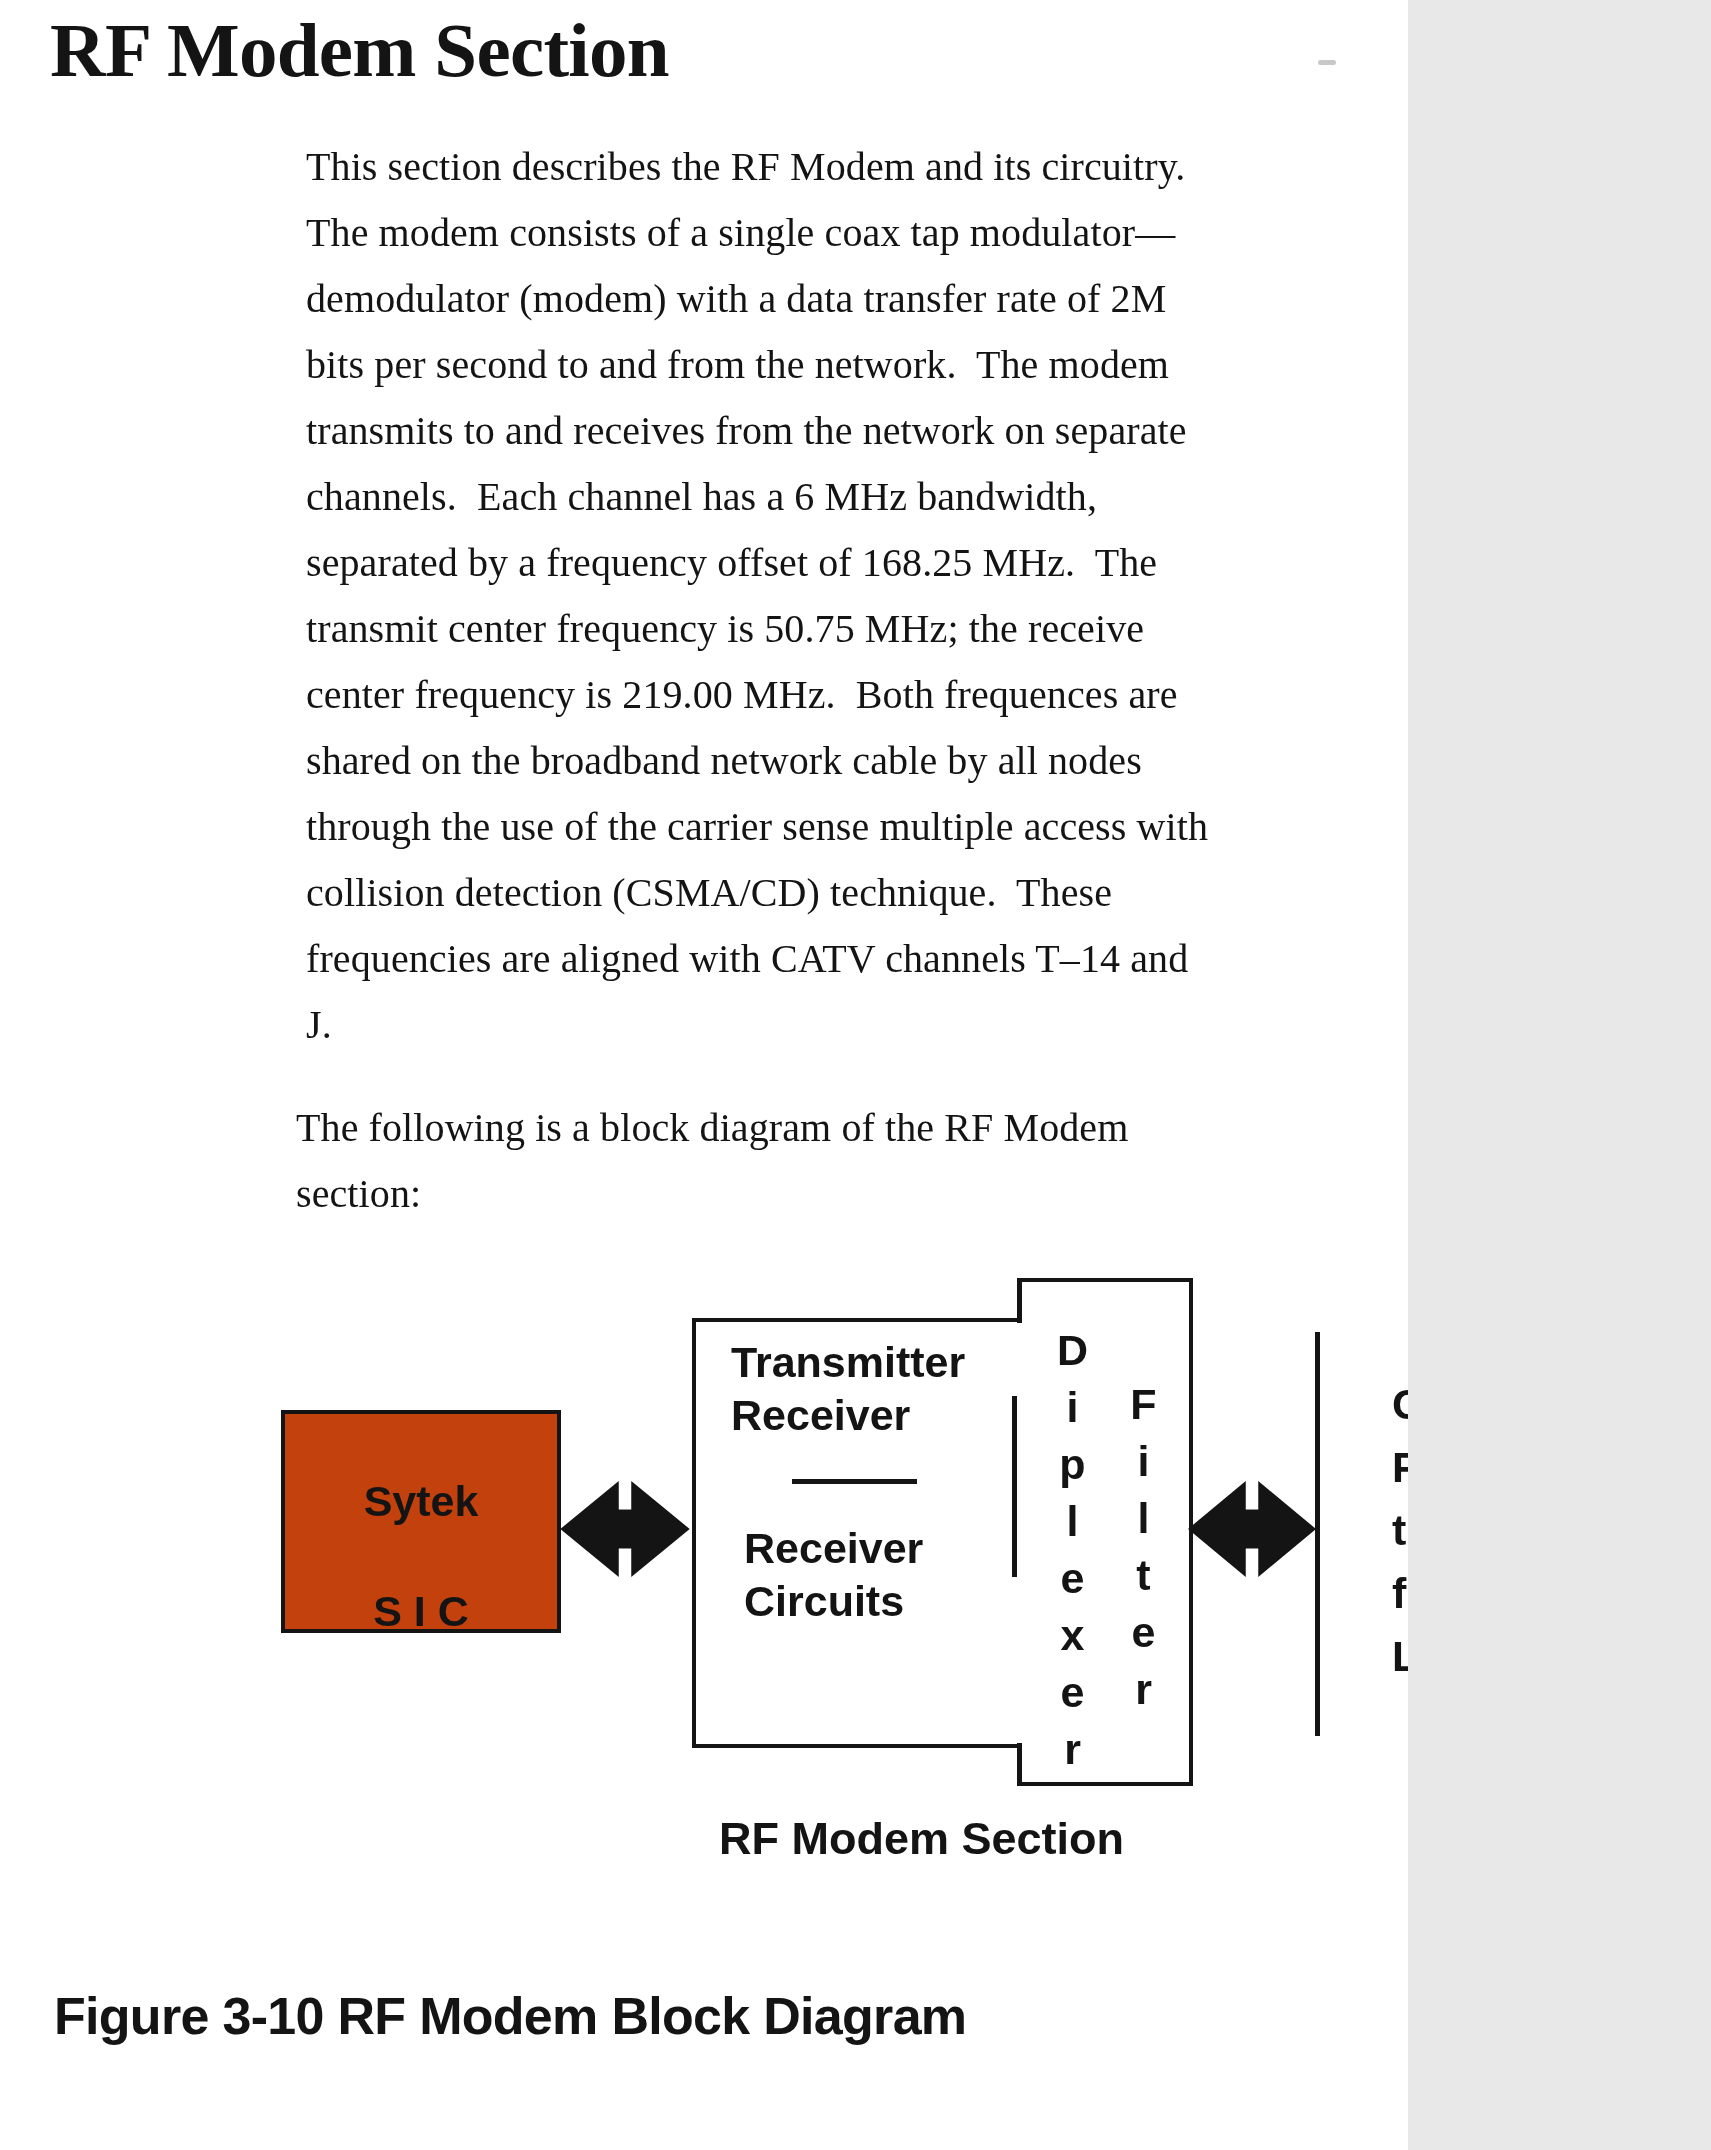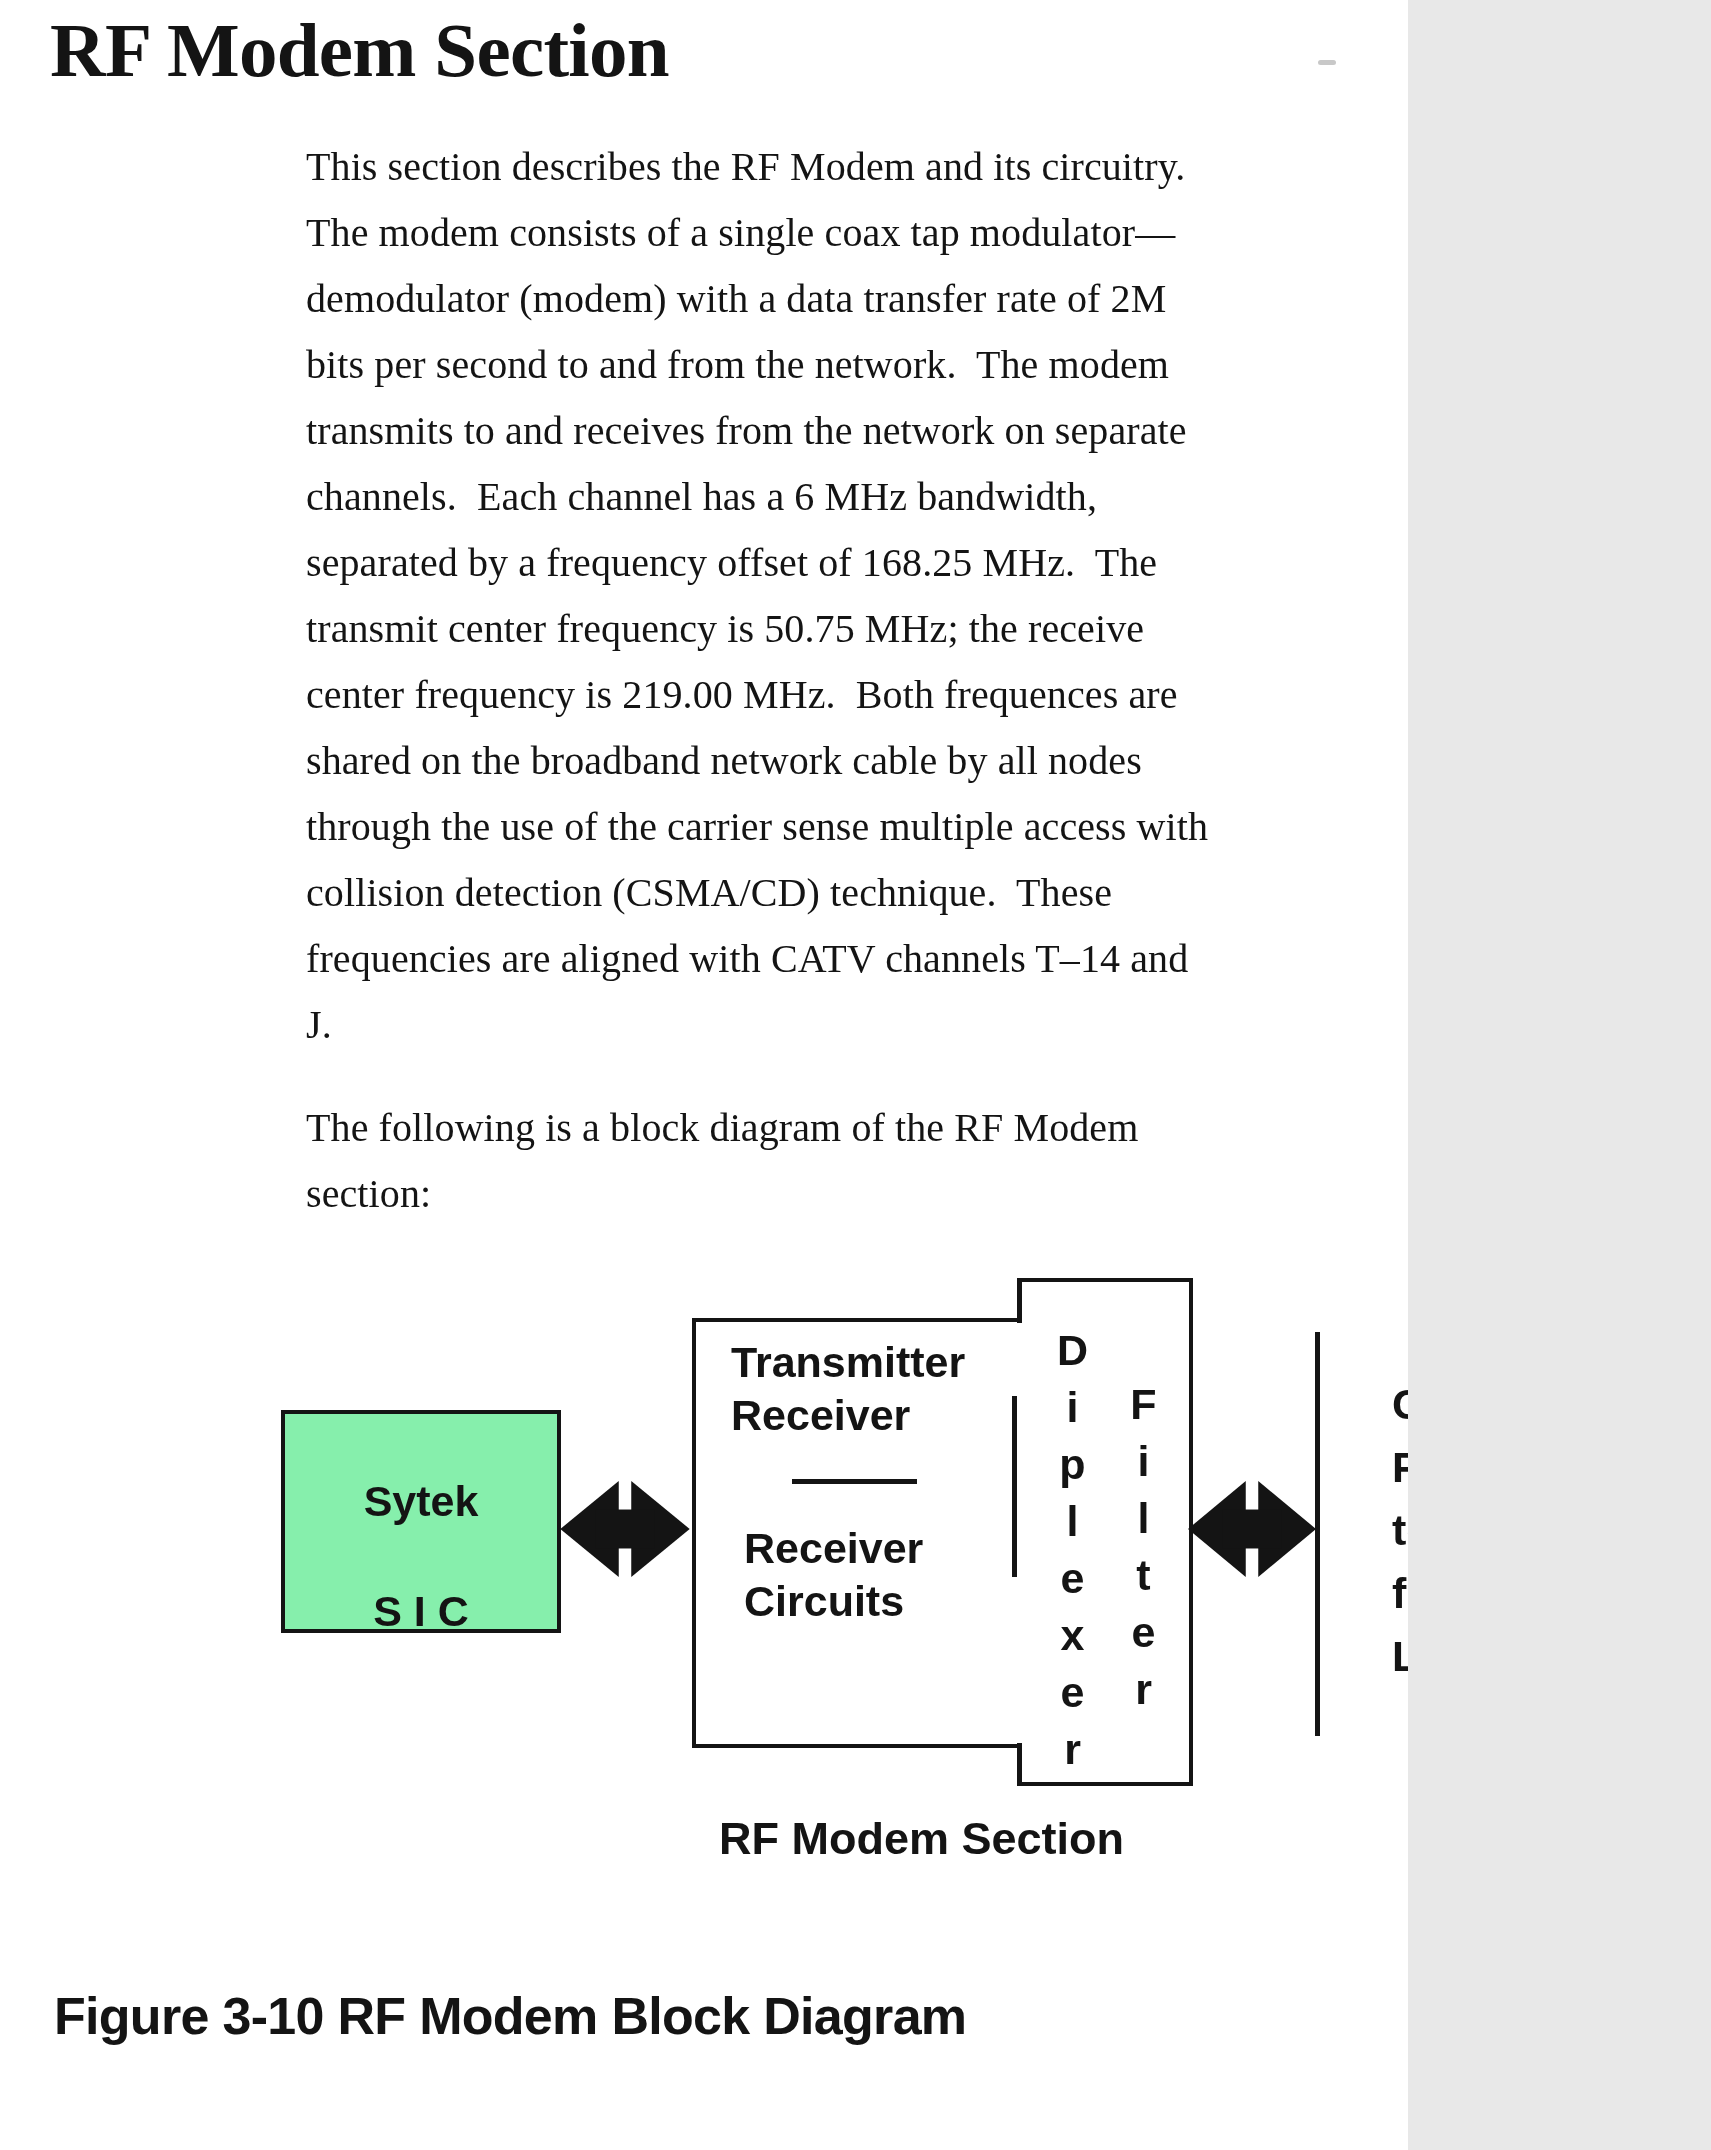--- a/index.html
+++ b/index.html
@@ -30,21 +30,21 @@
     font-family:"Liberation Sans", sans-serif;
     font-weight:bold;
     font-size:43px;
     line-height:53px;
     white-space:pre-wrap;
     color:#141414;
   }
   .box{
     border:4.9px solid #141414;
     box-sizing:border-box;
-    background:#86efac;
+    background:#c2410c;
   }
   .ink{background:#141414;}
   .sytek{
     display:flex;flex-direction:column;
     align-items:center;justify-content:flex-start;
     padding-top:61px;gap:57px;
   }
   .lettercol{
     display:flex;flex-direction:column;
     align-items:center;
@@ -88,21 +88,21 @@
 channels.  Each channel has a 6 MHz bandwidth,
 separated by a frequency offset of 168.25 MHz.  The
 transmit center frequency is 50.75 MHz; the receive
 center frequency is 219.00 MHz.  Both frequences are
 shared on the broadband network cable by all nodes
 through the use of the carrier sense multiple access with
 collision detection (CSMA/CD) technique.  These
 frequencies are aligned with CATV channels T–14 and
 J.</div>
 
-  <div class="abs bodytext" style="left:306px;top:1095px;">The following is a block diagram of the RF Modem
+  <div class="abs bodytext" style="left:296px;top:1095px;">The following is a block diagram of the RF Modem
 section:</div>
 
   <div>
 
     <div class="abs box sytek" style="left:281px;top:1410px;width:280px;height:223px;">
       <span class="dlabel">Sytek</span>
       <span class="dlabel">S I C</span>
     </div>
 
     <svg class="abs" style="left:560px;top:1481px;" width="130" height="96" viewBox="0 0 186 138">

